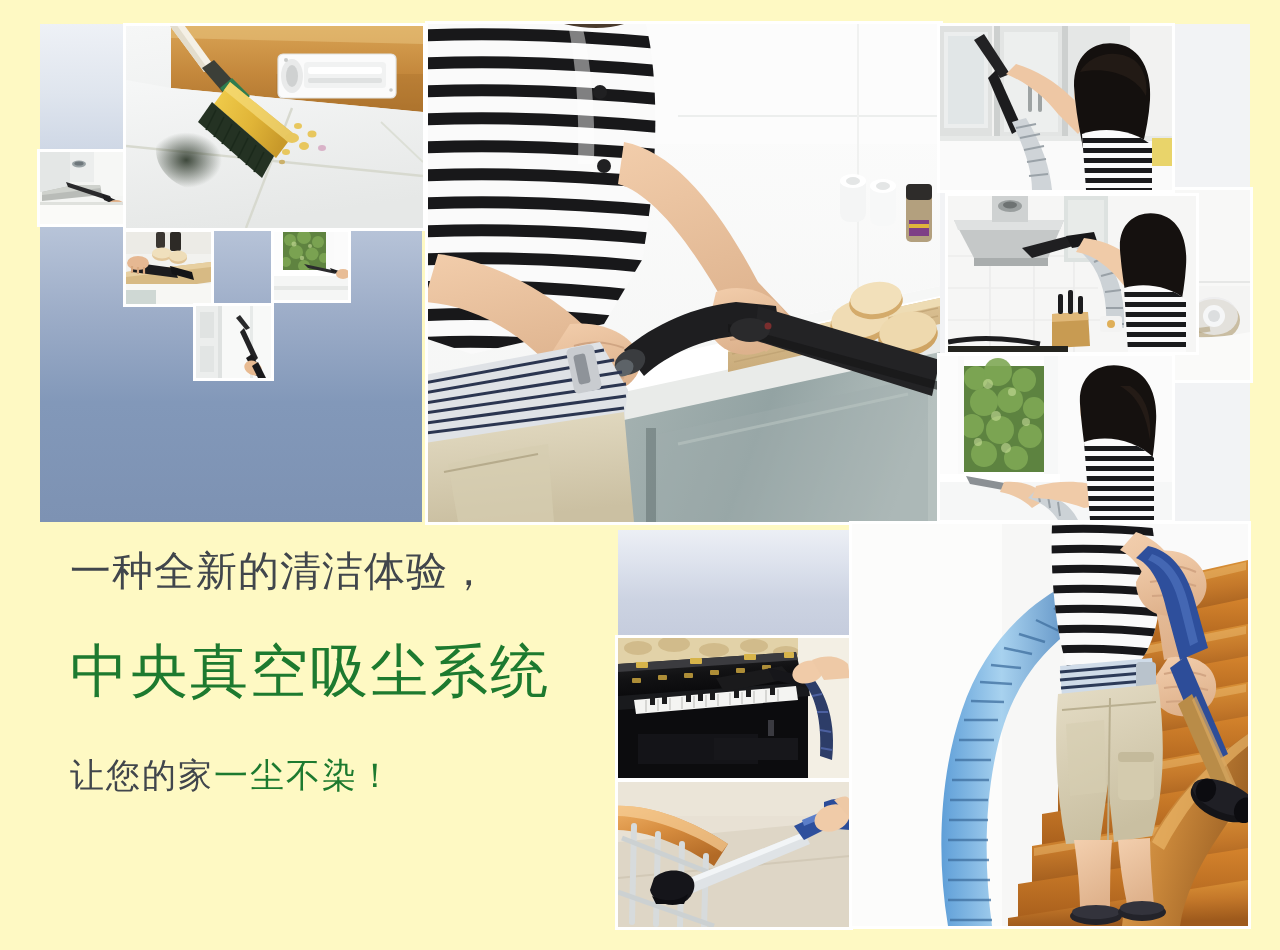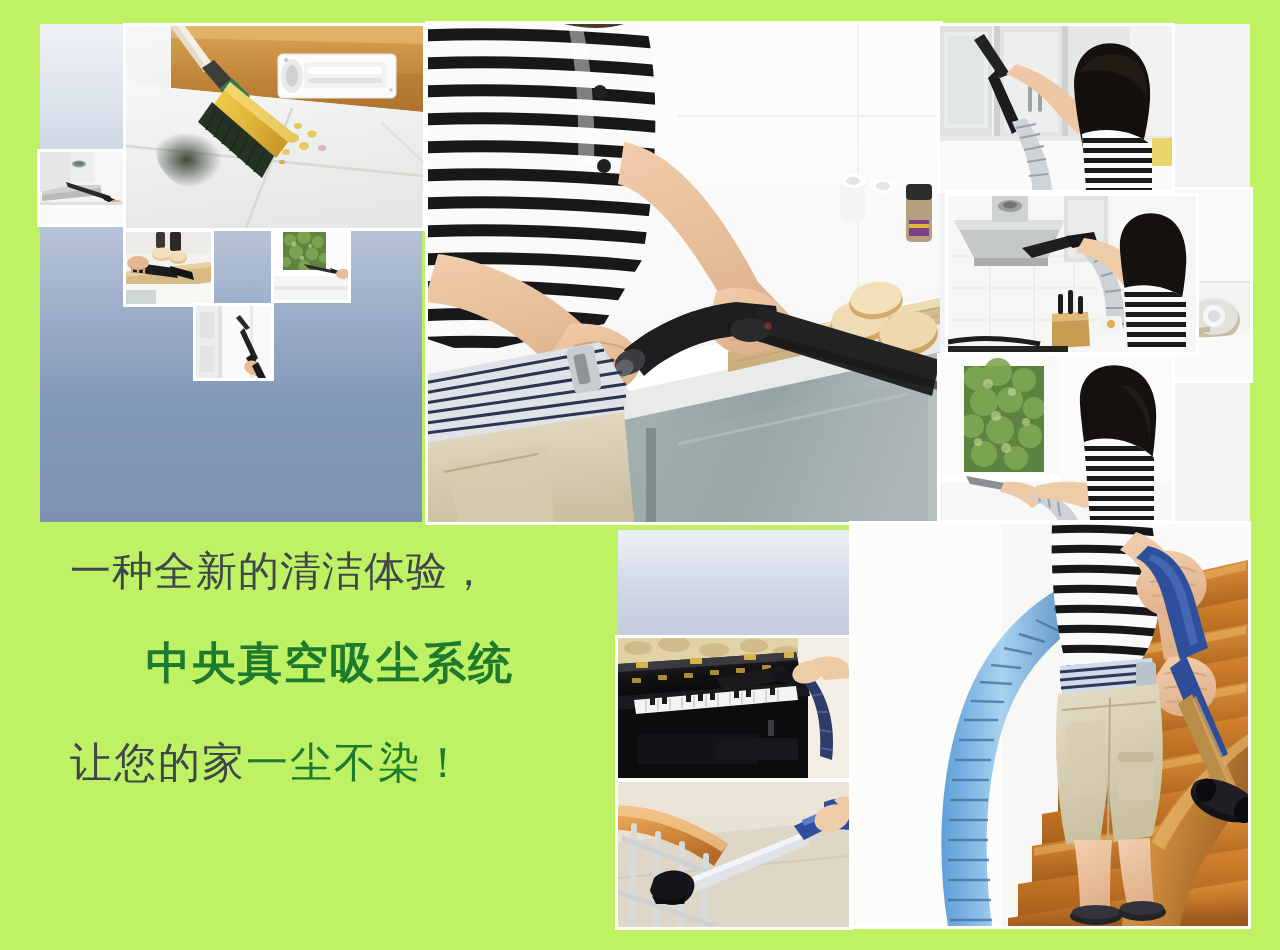--- a/index.html
+++ b/index.html
@@ -6,21 +6,21 @@
   html, body {
     margin: 0;
     padding: 0;
     background: #e9edf2;
   }
   #page {
     position: relative;
     width: 1280px;
     height: 950px;
     overflow: hidden;
-    background: #bef264;
+    background: #fef9c3;
     font-family: "Liberation Sans", "DejaVu Sans", sans-serif;
   }
 
   
   .tile {
     position: absolute;
     overflow: hidden;
     background-color: #cfd6e0;
     background-repeat: no-repeat;
     background-size: cover;
@@ -80,29 +80,28 @@
   .line-sub {
     color: #41464c;
     font-size: 41px;
     line-height: 1.15;
     letter-spacing: 1px;
     white-space: nowrap;
     font-weight: 400;
   }
   .line-head {
     color: #1d7a2f;
-    font-size: 44px;
+    font-size: 58px;
     line-height: 1.18;
     letter-spacing: 2px;
     white-space: nowrap;
-    font-weight: 700;
-    text-align: center;
+    font-weight: 400;
   }
   .line-foot {
-    font-size: 42px;
+    font-size: 34px;
     line-height: 1.15;
     letter-spacing: 2px;
     white-space: nowrap;
     font-weight: 400;
   }
   .g  { color: #41464c; }
   .gr { color: #1d7a2f; }
   .gap-a { height: 42px; }
   .gap-b { height: 50px; }
 </style>

